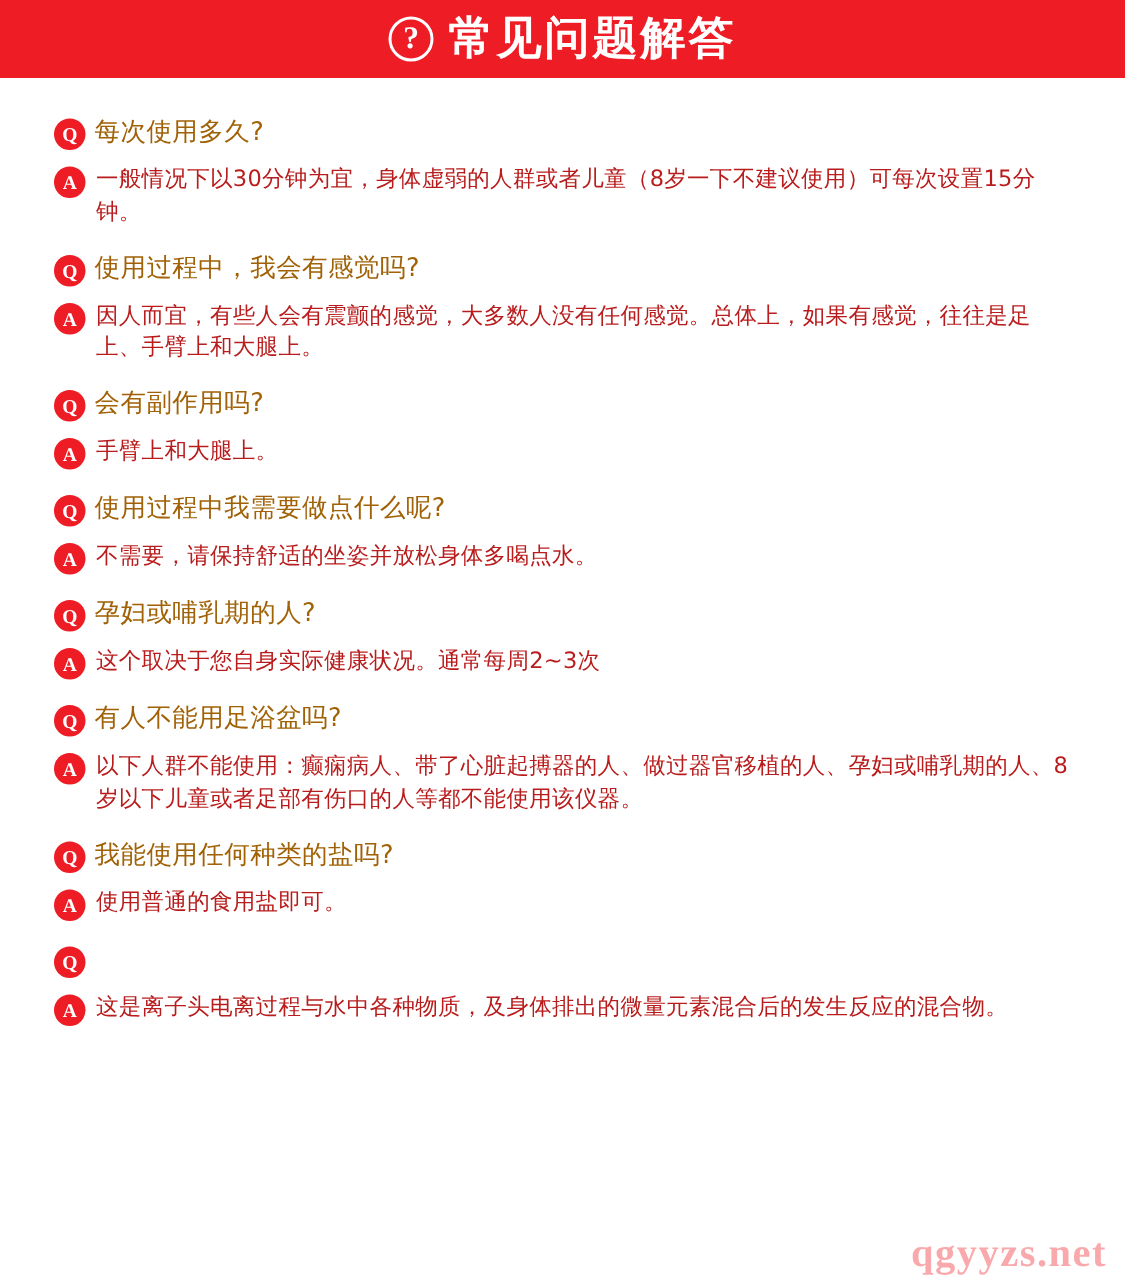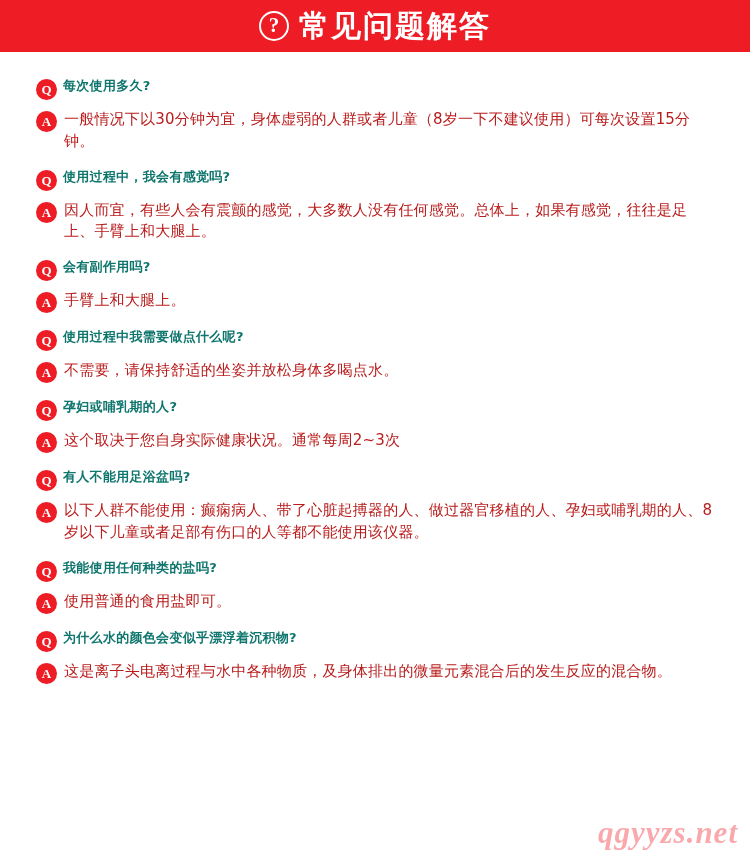--- a/index.html
+++ b/index.html
@@ -79,44 +79,43 @@
     display: flex;
     align-items: center;
     justify-content: center;
     font-family: "Liberation Serif", serif;
     line-height: 1;
     margin-top: 2px;
   }
   .qrow .badge { margin-top: 1px; }
 
   .qtext {
-    color: #0f766e;
-    font-size: 13px;
-    font-weight: bold;
+    color: #a16207;
+    font-size: 17px;
+    font-weight: normal;
     line-height: 1.2;
     margin-left: 6px;
     letter-spacing: 0.3px;
   }
   .atext {
     color: #b91c1c;
     font-size: 15px;
     line-height: 1.45;
     margin-left: 7px;
     letter-spacing: 0.2px;
     max-width: 650px;
   }
 
   
   .watermark {
     position: absolute;
     right: 12px;
     bottom: 6px;
-    font-size: 31px;
-    font-weight: bold;
-    font-style: italic;
+    font-size: 27px;
+    font-weight: bold;
     color: rgba(238, 28, 37, 0.38);
     letter-spacing: 1px;
     font-family: "Liberation Serif", serif;
     user-select: none;
   }
 </style>
 </head>
 <body>
 
 <div class="header">
@@ -201,21 +200,20 @@
     </div>
     <div class="arow">
       <span class="badge">A</span>
       <span class="atext">使用普通的食用盐即可。</span>
     </div>
   </div>
 
   <div class="faq-item">
     <div class="qrow">
       <span class="badge">Q</span>
-      <span class="qtext">为什么水的颜色会变似乎漂浮着沉积物?</span>
     </div>
     <div class="arow">
       <span class="badge">A</span>
       <span class="atext">这是离子头电离过程与水中各种物质，及身体排出的微量元素混合后的发生反应的混合物。</span>
     </div>
   </div>
 
 </div>
 
 <div class="watermark">qgyyzs.net</div>

